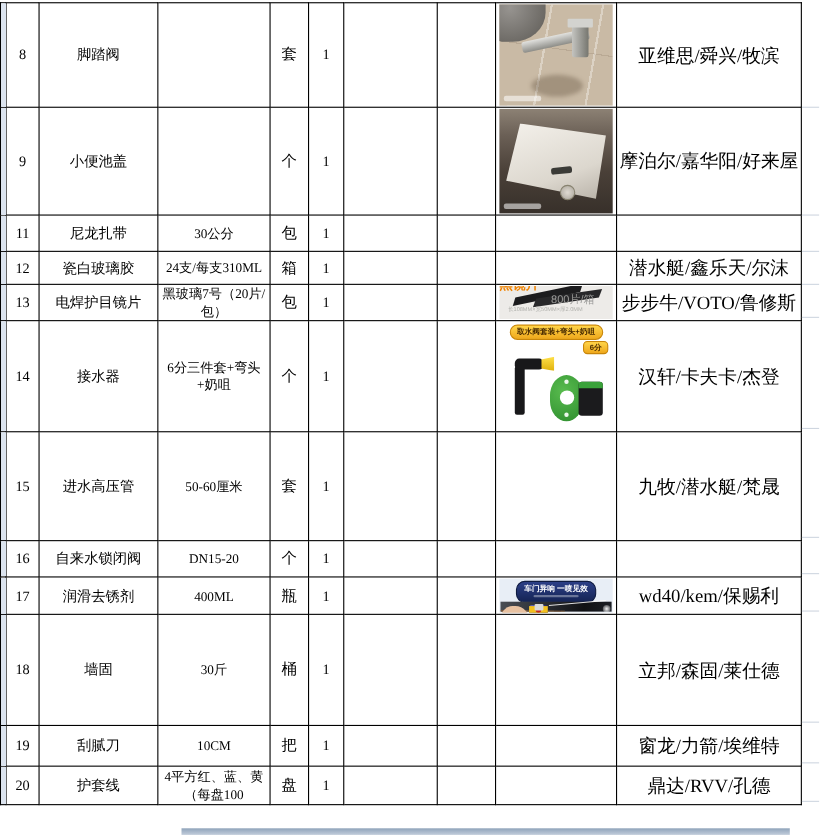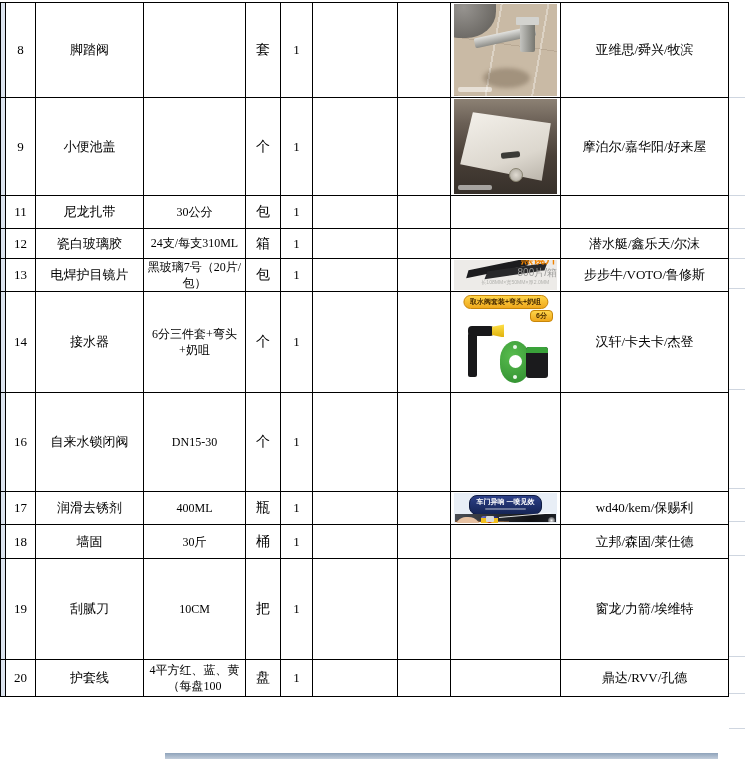--- a/index.html
+++ b/index.html
@@ -6,21 +6,21 @@
   .screen{position:relative;width:745px;height:759px;overflow:hidden;background:#fff;
           font-family:"Liberation Serif","DejaVu Serif",serif;color:#000;}
   table.tbl{border-collapse:collapse;table-layout:fixed;position:absolute;left:0;top:2px;width:728px;}
   .tbl td{border:1px solid #000;padding:0;text-align:center;vertical-align:middle;overflow:hidden;position:relative;}
   .sliver{background:#dce4ef;border-left:none;}
   .c-no{font-size:13px;}
   .c-name{font-size:13px;padding:0 2px;}
   .c-spec{font-size:12px;word-break:break-all;line-height:1.35;padding:0 3px;}
   .c-unit{font-size:14px;}
   .c-qty{font-size:13px;}
-  .c-brand{font-size:13px;padding:0 2px;}
+  .c-brand{font-size:17px;padding:0 2px;}
   
   .tbl tbody tr:nth-child(1){height:95px;}
   .tbl tbody tr:nth-child(2){height:98px;}
   .tbl tbody tr:nth-child(3){height:33px;}
   .tbl tbody tr:nth-child(4){height:30px;}
   .tbl tbody tr:nth-child(5){height:30px;}
   .tbl tbody tr:nth-child(6){height:101px;}
   .tbl tbody tr:nth-child(7){height:99px;}
   .tbl tbody tr:nth-child(8){height:33px;}
   .tbl tbody tr:nth-child(9){height:34px;}
@@ -58,21 +58,21 @@
   .p-cover .slot{position:absolute;left:46%;top:56%;width:18%;height:6%;background:#3b3b37;
       border-radius:2px;transform:rotate(-6deg);}
   .p-cover .btn{position:absolute;left:53%;top:73%;width:12px;height:12px;border-radius:50%;
       background:radial-gradient(#e0dbd2,#a8a399);border:1px solid #87826f;}
   
   .p-lens{background:#edebe8;}
   .p-lens .l1{position:absolute;left:16%;top:12%;width:54%;height:25%;background:#1c1c1e;
       transform:skewX(-28deg) rotate(-13deg);}
   .p-lens .l2{position:absolute;left:33%;top:22%;width:54%;height:25%;background:#28282a;
       transform:skewX(-28deg) rotate(-9deg);}
-  .p-lens .txt{position:absolute;left:0;right:0;bottom:5px;text-align:right;
+  .p-lens .txt{position:absolute;left:0;right:0;bottom:5px;text-align:left;
       font-family:"Liberation Sans","DejaVu Sans",sans-serif;}
   .p-lens .t1{font-size:12px;font-weight:bold;color:#f08300;line-height:1.2;}
   .p-lens .t2{font-size:10px;color:#9a9a98;line-height:1.2;margin-left:47px;}
   .p-lens .t3{font-size:6px;color:#b2b2ae;transform:scale(.85);line-height:1.1;}
   
   .p-kit{background:#fff;font-family:"Liberation Sans","DejaVu Sans",sans-serif;}
   .p-kit .banner{position:absolute;top:2px;left:50%;transform:translateX(-50%);white-space:nowrap;
       background:linear-gradient(#ffd54a,#efa81c);color:#4a2c00;font-weight:bold;font-size:7px;
       padding:1px 6px;border-radius:7px;border:1px solid #c8860a;}
   .p-kit .tag{position:absolute;top:17px;right:4px;background:linear-gradient(#ffd54a,#efa81c);
@@ -275,25 +275,43 @@
     <div class="adapter"></div>
     <div class="aband"></div>
   </div>
 </td>
     <td class="c-brand">
       <span>汉轩/卡夫卡/杰登</span></td>
   </tr>
         <tr>
     <td class="sliver"></td>
     <td class="c-no">
+      <span>15</span></td>
+    <td class="c-name">
+      <span>进水高压管</span></td>
+    <td class="c-spec">
+      <span>50-60厘米</span></td>
+    <td class="c-unit">
+      <span>套</span></td>
+    <td class="c-qty">
+      <span>1</span></td>
+    <td class="c-e1"></td>
+    <td class="c-e2"></td>
+    <td class="c-img"></td>
+    <td class="c-brand">
+      <span>九牧/潜水艇/梵晟</span></td>
+  </tr>
+        <tr>
+    <td class="sliver"></td>
+    <td class="c-no">
       <span>16</span></td>
     <td class="c-name">
       <span>自来水锁闭阀</span></td>
     <td class="c-spec">
-      <span>DN15-30</span></td>
+      <span>DN15-20</span></td>
     <td class="c-unit">
       <span>个</span></td>
     <td class="c-qty">
       <span>1</span></td>
     <td class="c-e1"></td>
     <td class="c-e2"></td>
     <td class="c-img"></td>
     <td class="c-brand">
       <span></span></td>
   </tr>

